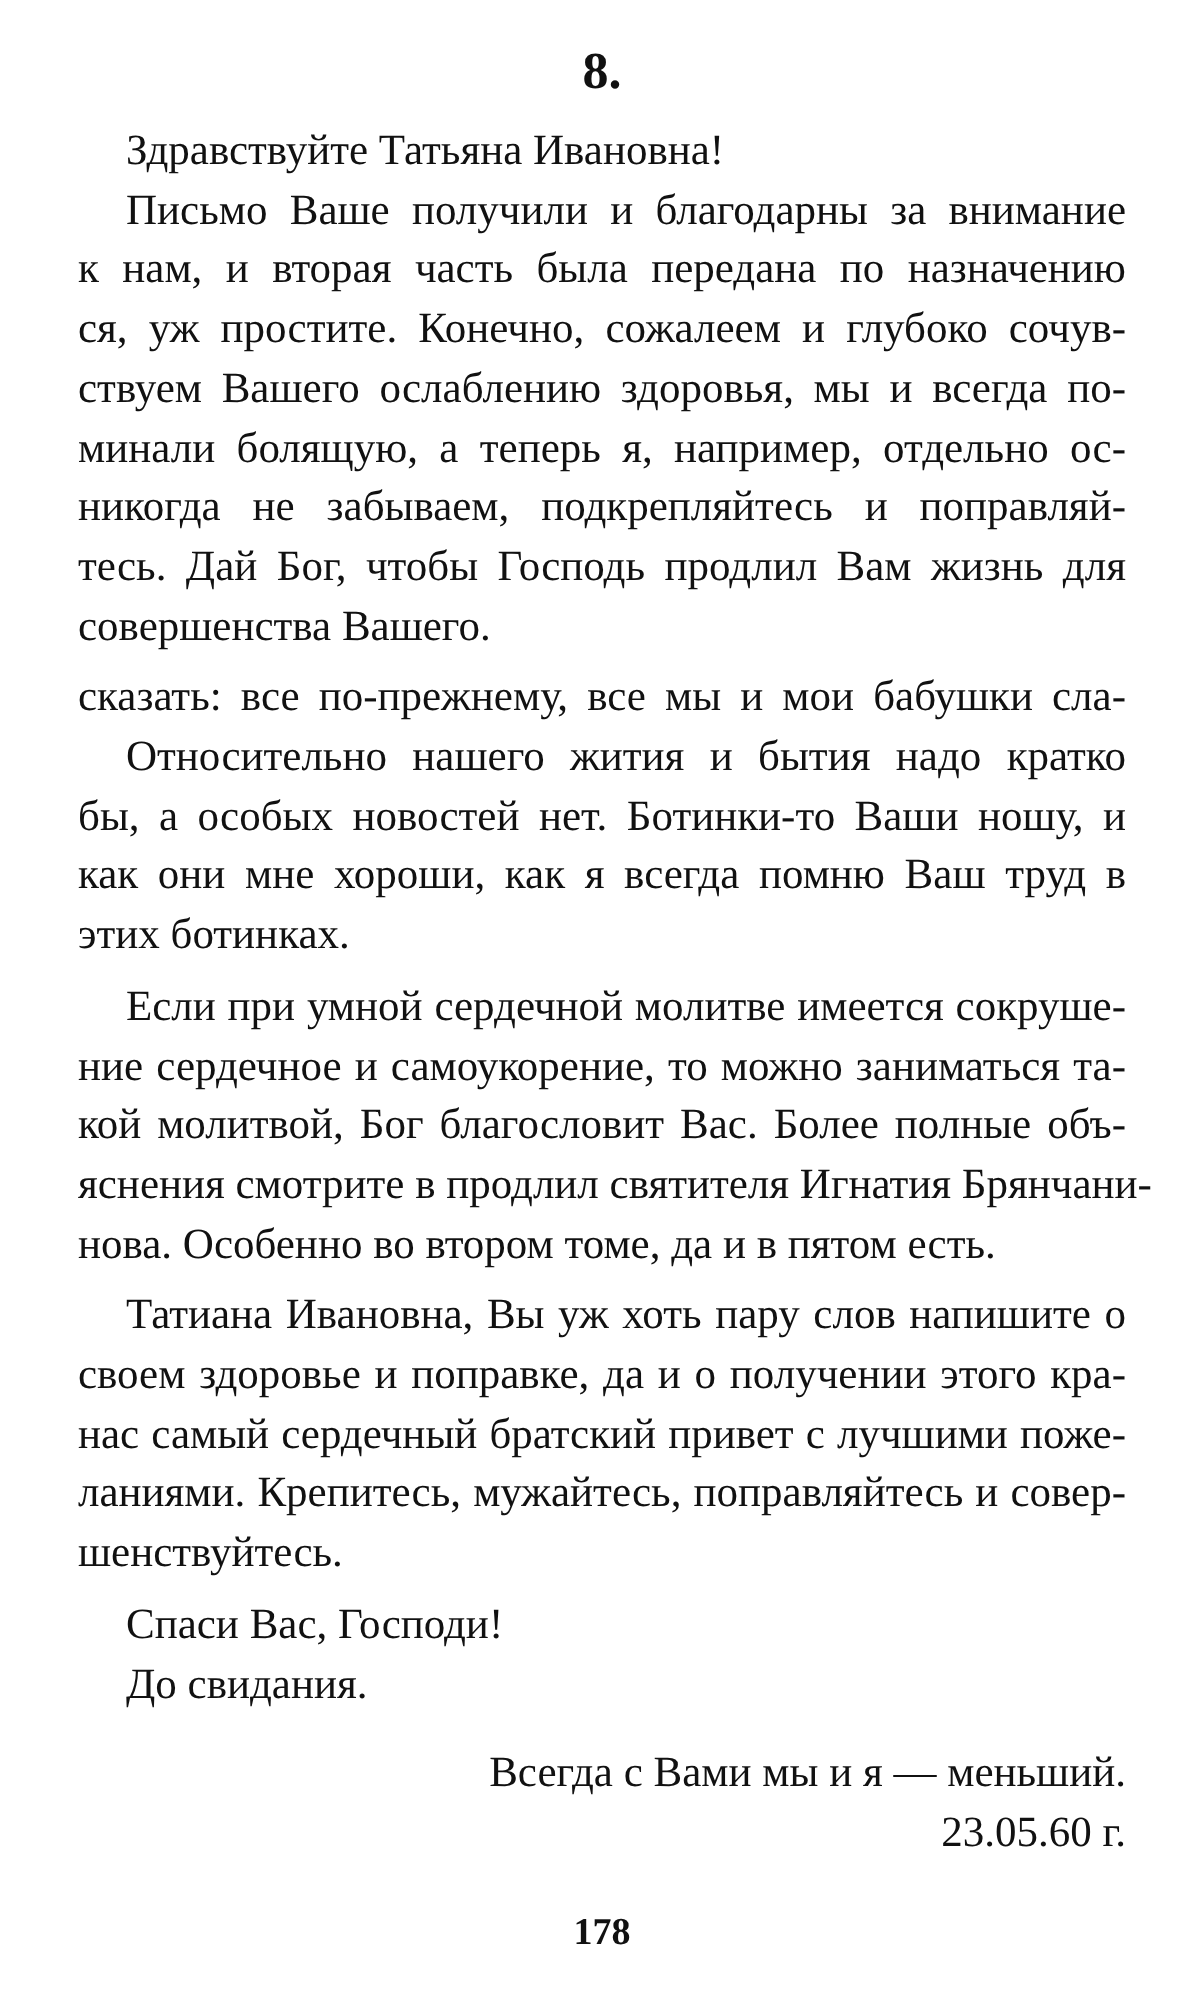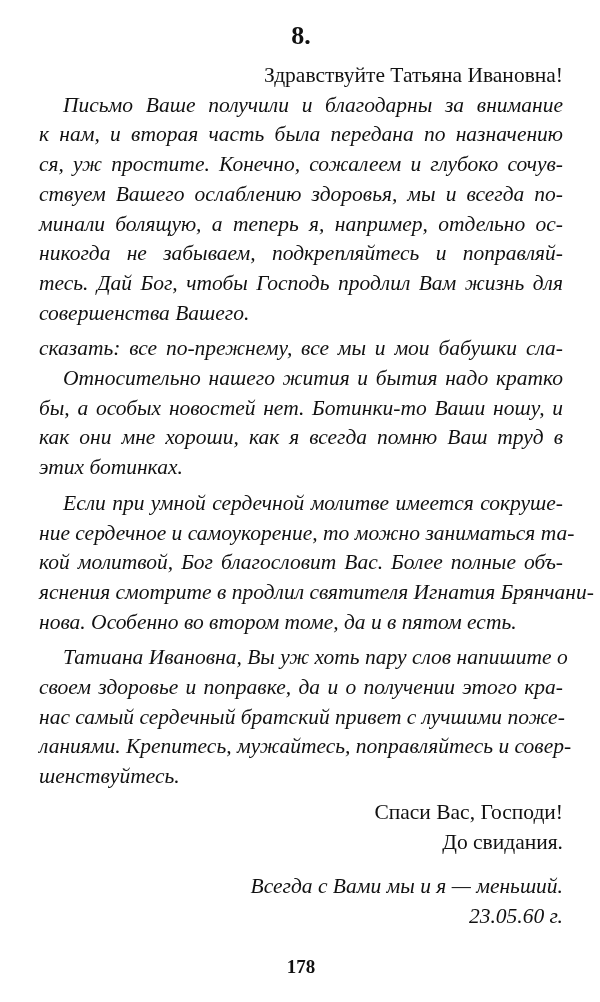--- a/index.html
+++ b/index.html
@@ -39,50 +39,47 @@
       width: 524px;
       font-size: 21.5px;
       line-height: 29.7px;
     }
     .para {
       margin: 0;
       text-indent: 24px;
       text-align: justify;
       text-align-last: left;
       hyphens: manual;
-      font-style: italic;
     }
     .para + .para {
       margin-top: 6px;
     }
     .line {
       display: block;
       text-align: justify;
       text-align-last: justify;
       white-space: nowrap;
     }
     .line.last {
       text-align-last: left;
     }
     .line.first {
       padding-left: 24px;
     }
     .para .line { text-indent: 0; }
     .short {
       margin: 0;
       padding-left: 24px;
-      text-align: right;
     }
     .signature {
       position: absolute;
       top: 871px;
       left: 0;
       width: 524px;
       text-align: right;
-      font-style: italic;
       font-size: 21.5px;
       line-height: 30px;
     }
     .page-number {
       position: absolute;
       top: 955px;
       left: 0;
       width: 524px;
       text-align: center;
       font-size: 19px;

